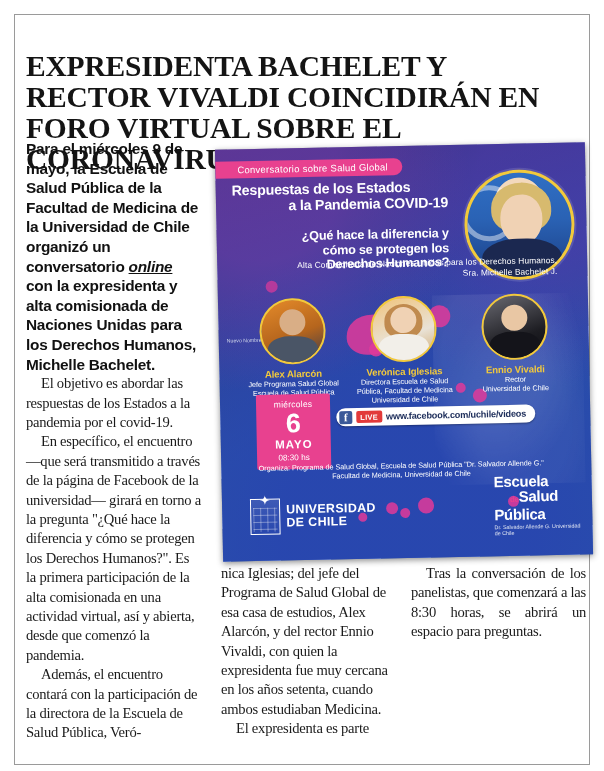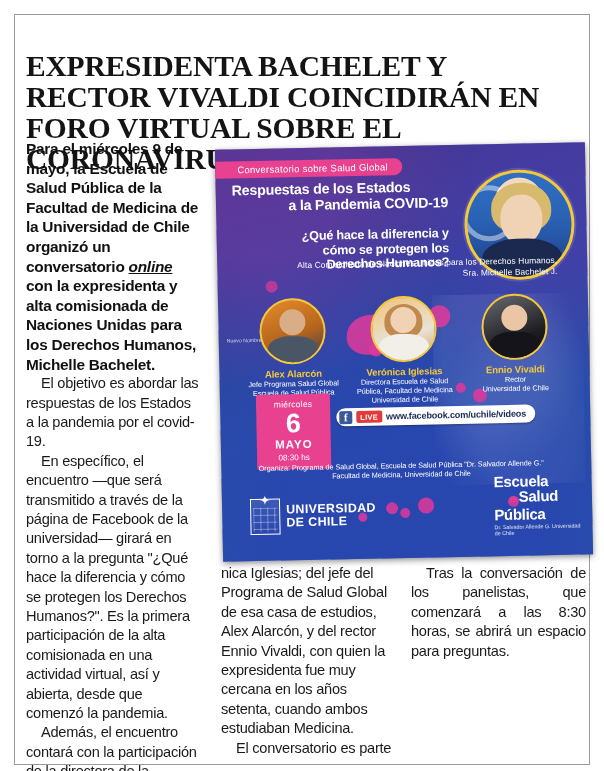--- a/index.html
+++ b/index.html
@@ -44,21 +44,21 @@
     font-size:15.4px;
     line-height:19.6px;
     color:#111;
     margin:0;
     letter-spacing:-0.25px;
   }
   .lead i{font-style:italic;text-decoration:underline;}
 
   p.body{
     margin:0;
-    font-family:Liberation Sans, sans-serif;
+    font-family:Liberation Serif, serif;
     font-size:14.6px;
     line-height:19.4px;
     color:#1a1a1a;
     text-indent:15px;
     letter-spacing:-0.25px;
   }
   p.body.cont{text-indent:0;}
   p.body.just{text-align:justify;}
 
   
@@ -273,21 +273,21 @@
 
   <div class="col col1">
     <p class="lead"><span>Para el miércoles 9 de mayo, la Escuela de Salud Pública de la Facultad de Medicina de la Universidad de Chile organizó un conversatorio </span><i>online</i><span> con la expresidenta y alta comisionada de Naciones Unidas para los Derechos Humanos, Michelle Bachelet.</span></p>
     <p class="body">El objetivo es abordar las respuestas de los Estados a la pandemia por el covid-19.</p>
     <p class="body">En específico, el encuentro —que será transmitido a través de la página de Facebook de la universidad— girará en torno a la pregunta "¿Qué hace la diferencia y cómo se protegen los Derechos Humanos?". Es la primera participación de la alta comisionada en una actividad virtual, así y abierta, desde que comenzó la pandemia.</p>
     <p class="body">Además, el encuentro contará con la participación de la directora de la Escuela de Salud Pública, Veró-</p>
   </div>
 
   <div class="col col2">
     <p class="body cont">nica Iglesias; del jefe del Programa de Salud Global de esa casa de estudios, Alex Alarcón, y del rector Ennio Vivaldi, con quien la expresidenta fue muy cercana en los años setenta, cuando ambos estudiaban Medicina.</p>
-    <p class="body">El conversatorio es parte</p>
+    <p class="body">El expresidenta es parte</p>
   </div>
 
   <div class="col col3">
     <p class="body just">Tras la conversación de los panelistas, que comenzará a las 8:30 horas, se abrirá un espacio para preguntas.</p>
   </div>
 
   <div class="poster-wrap">
     <div class="poster">
       <div class="poster-inner">
 

